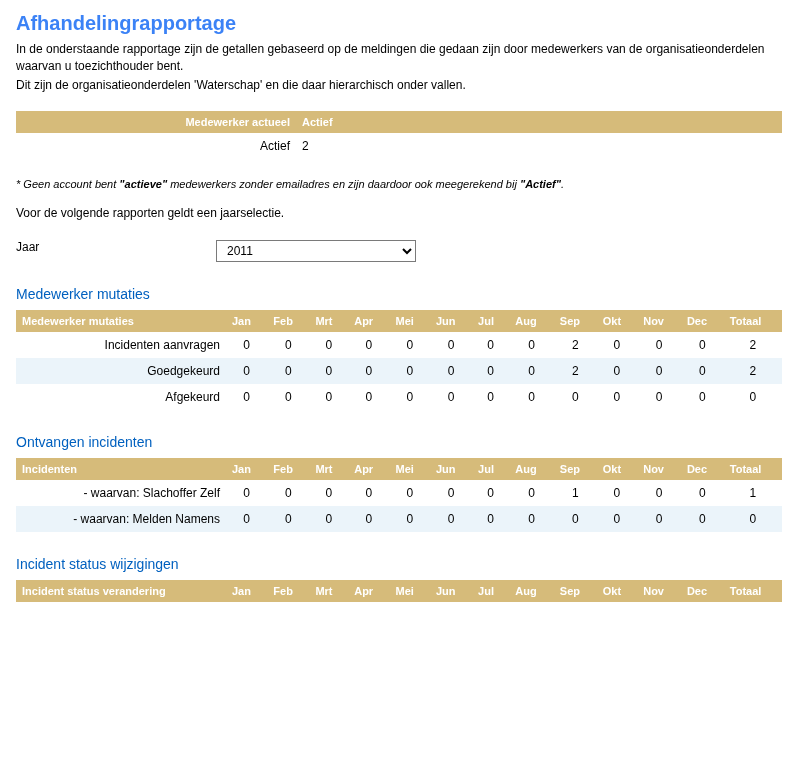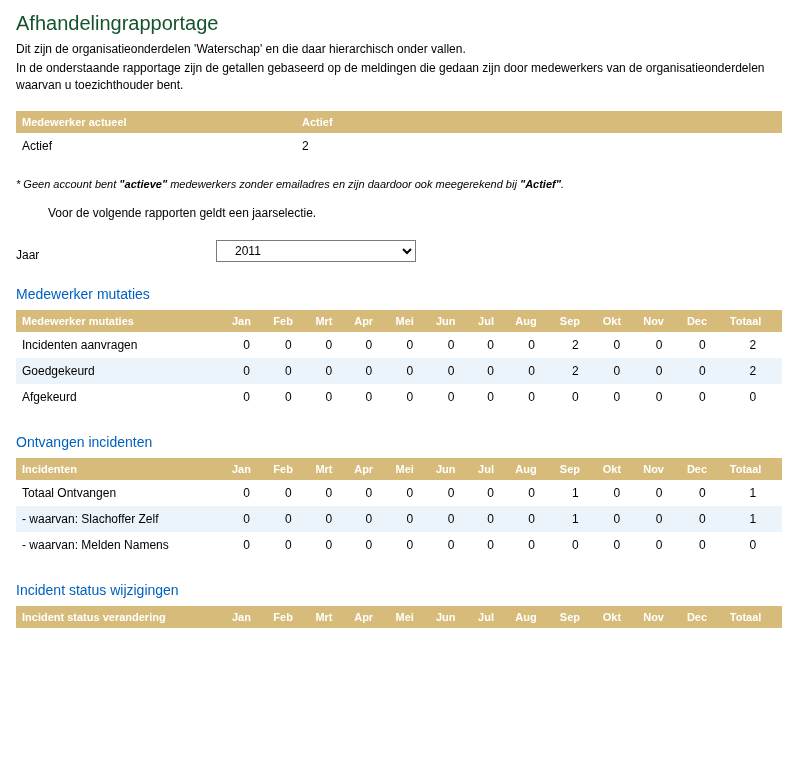--- a/index.html
+++ b/index.html
@@ -1,46 +1,46 @@
 <!DOCTYPE html>
 <html><head>
   <meta charset="utf-8">
   <style>
     * { box-sizing: border-box; margin: 0; padding: 0; }
     body { font-family: Arial, Helvetica, sans-serif; font-size: 12px; color: #000; background: #fff; padding: 12px 16px; width: 798px; }
-    h1 { color: #14532d; font-size: 20px; font-weight: normal; }
+    h1 { color: #3b82f6; font-size: 20px; font-weight: bold; }
     h2 { color: #0060bf; font-size: 14px; font-weight: normal; margin: 24px 0 8px; }
     p { line-height: 1.4; margin-bottom: 2px; }
     .intro { margin-bottom: 18px; margin-top: 6px; }
     .footnote { margin: 18px 0 12px; font-style: italic; font-size: 11px; }
     .footnote .em { font-style: italic; font-weight: bold; }
-    .subtext { margin-bottom: 18px; margin-left: 32px; }
-    .year-row { display: flex; align-items: flex-end; margin-bottom: 6px; }
+    .subtext { margin-bottom: 18px; }
+    .year-row { display: flex; align-items: flex-start; margin-bottom: 6px; }
     .year-label { width: 200px; }
     .select-wrap { position: relative; display: inline-block; }
-    select { width: 200px; height: 22px; font-size: 12px; border: 1px solid #7a7a7a; background: #fff; padding: 1px 14px; }
+    select { width: 200px; height: 22px; font-size: 12px; border: 1px solid #7a7a7a; background: #fff; padding: 1px 6px; }
     table { border-collapse: collapse; width: 100%; margin-top: 4px; }
     th { background: #d6bb7a; color: #fff; font-weight: bold; text-align: left; font-size: 11px; padding: 5px 6px; }
     td { padding: 6px 6px; font-size: 12px; }
     tbody tr:nth-child(even) { background: #ebf4fa; }
     tbody tr:nth-child(odd) { background: #fff; }
     .num { text-align: center; }
-    .label-col { width: 210px; }
+    .label-col { width: 210px; text-align: right; }
     .simple-table .label-col { width: 280px; }
     .month-table th:first-child { width: 210px; }
     .month-table th { text-align: left; }
   </style>
 </head>
 <body>
 
 <h1>Afhandelingrapportage</h1>
 
 <div class="intro">
+  <p>In de onderstaande rapportage zijn de getallen gebaseerd op de meldingen die gedaan zijn door medewerkers van de organisatieonderdelen waarvan u toezichthouder bent.</p>
   <p>Dit zijn de organisatieonderdelen 'Waterschap' en die daar hierarchisch onder vallen.</p>
-  <p>In de onderstaande rapportage zijn de getallen gebaseerd op de meldingen die gedaan zijn door medewerkers van de organisatieonderdelen waarvan u toezichthouder bent.</p>
 </div>
 
 <table class="simple-table">
   <thead>
     <tr>
       <th class="label-col">Medewerker actueel</th>
       <th>Actief</th>
     </tr>
   </thead>
   <tbody>
@@ -153,36 +153,20 @@
       <th>Aug</th>
       <th>Sep</th>
       <th>Okt</th>
       <th>Nov</th>
       <th>Dec</th>
       <th>Totaal</th>
     </tr>
   </thead>
   <tbody id="incidenten-body">
       <tr>
-        <td class="label-col">Totaal Ontvangen</td>
-        <td class="num">0</td>
-        <td class="num">0</td>
-        <td class="num">0</td>
-        <td class="num">0</td>
-        <td class="num">0</td>
-        <td class="num">0</td>
-        <td class="num">0</td>
-        <td class="num">0</td>
-        <td class="num">1</td>
-        <td class="num">0</td>
-        <td class="num">0</td>
-        <td class="num">0</td>
-        <td class="num">1</td>
-      </tr>
-      <tr>
         <td class="label-col"> - waarvan: Slachoffer Zelf</td>
         <td class="num">0</td>
         <td class="num">0</td>
         <td class="num">0</td>
         <td class="num">0</td>
         <td class="num">0</td>
         <td class="num">0</td>
         <td class="num">0</td>
         <td class="num">0</td>
         <td class="num">1</td>

